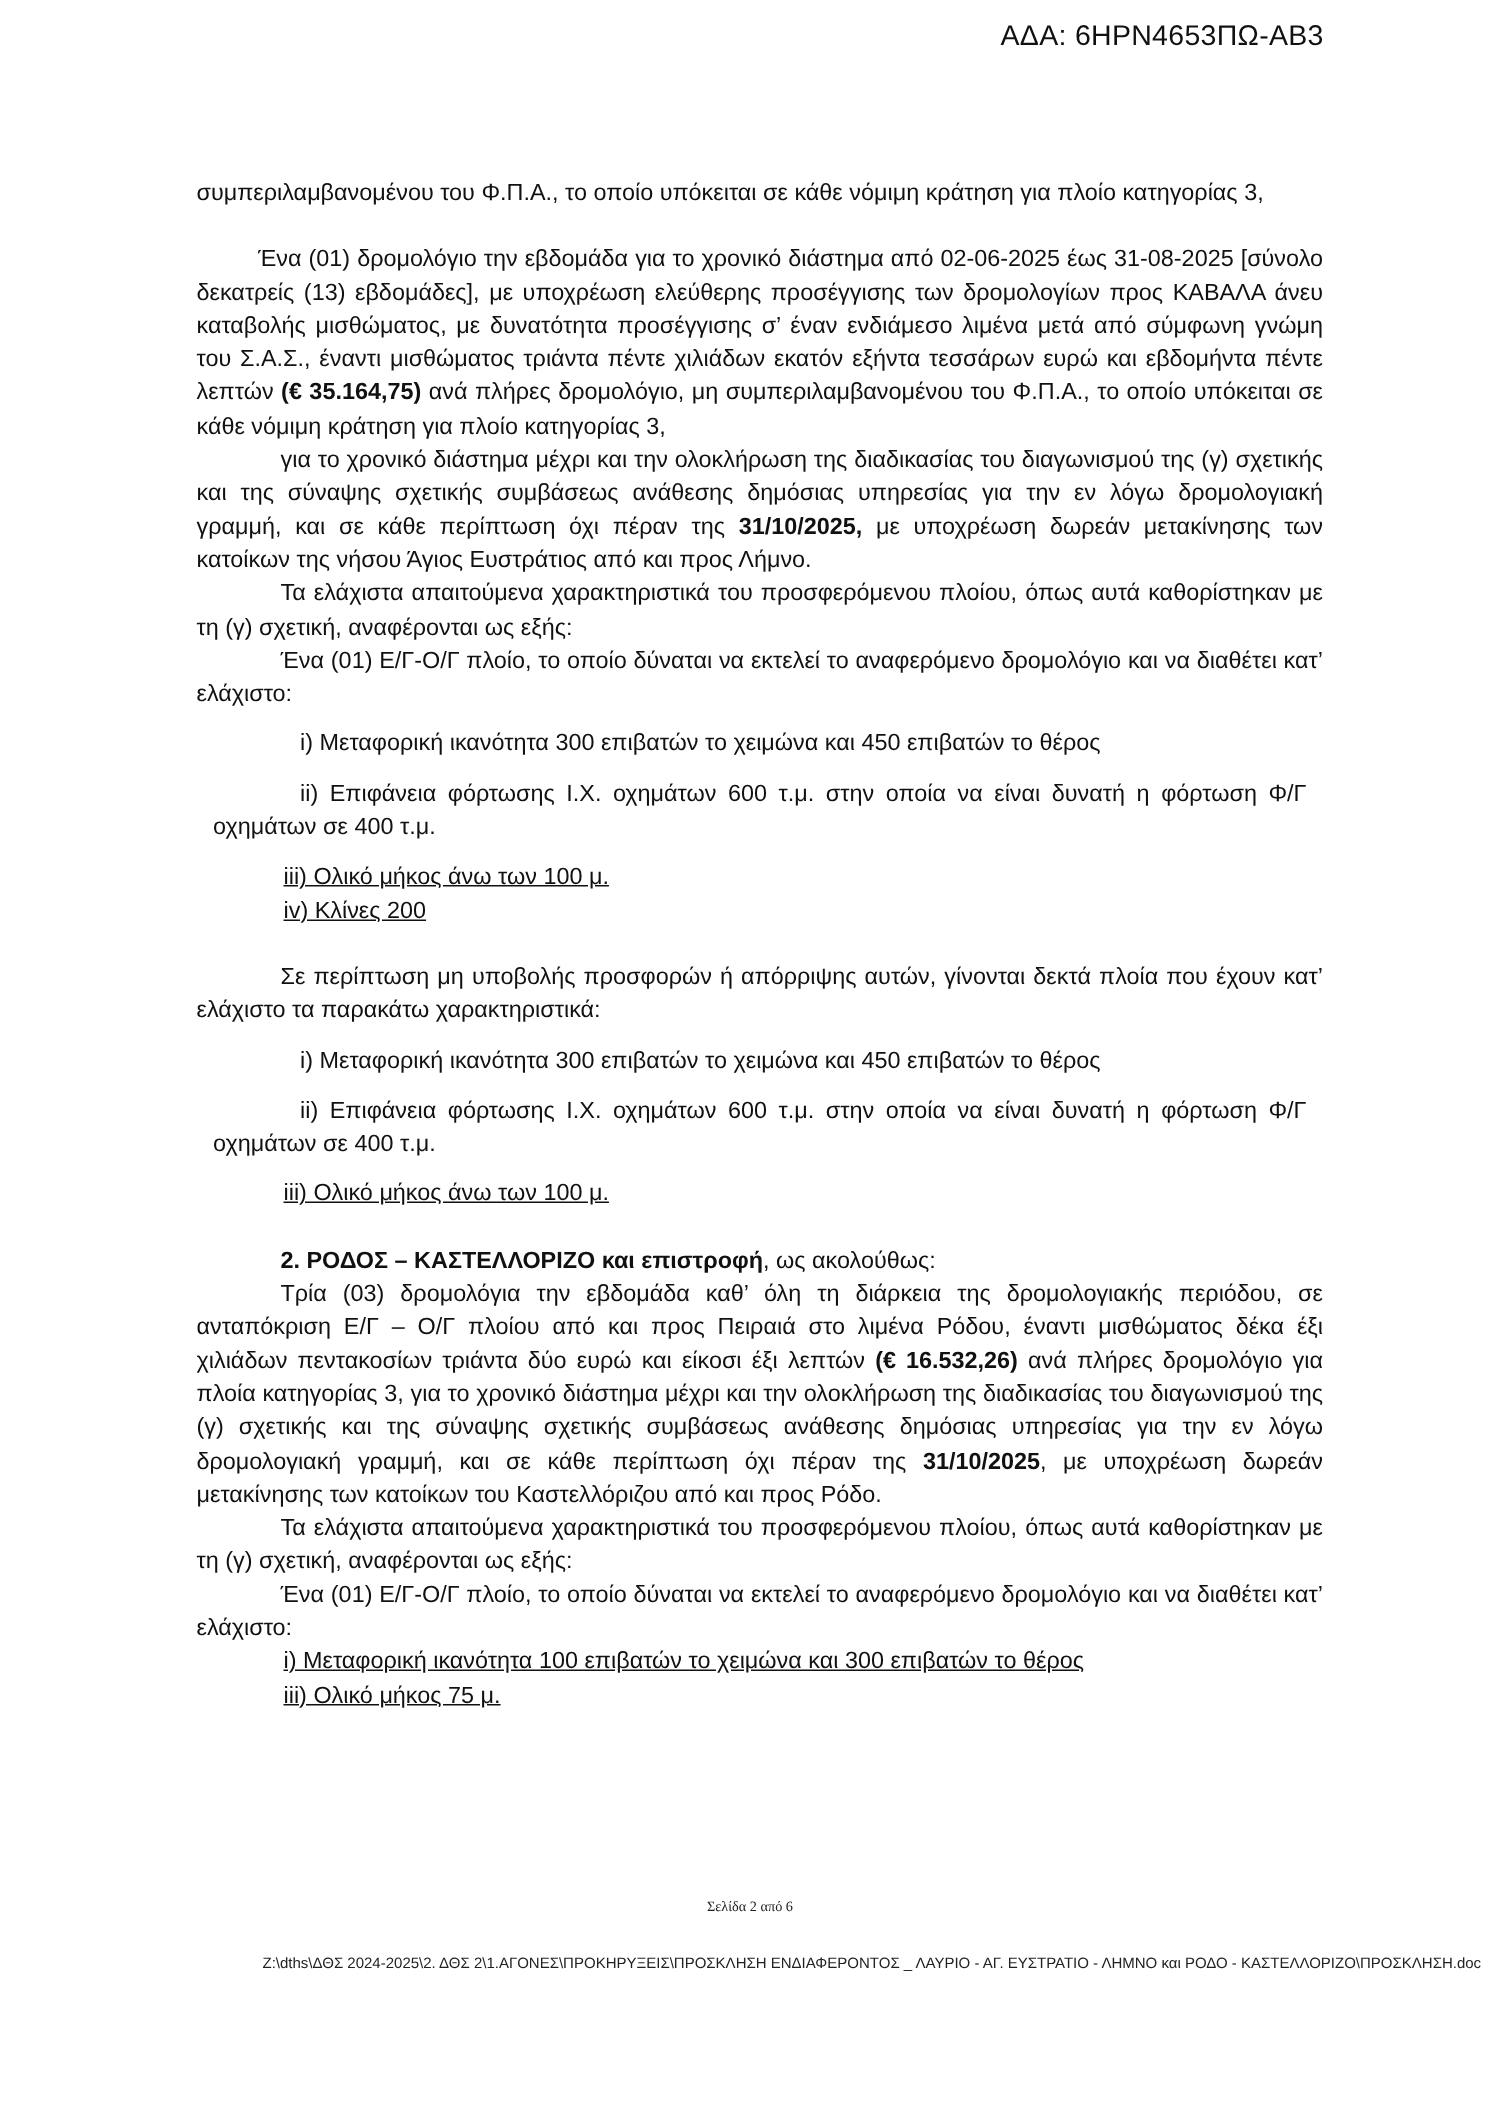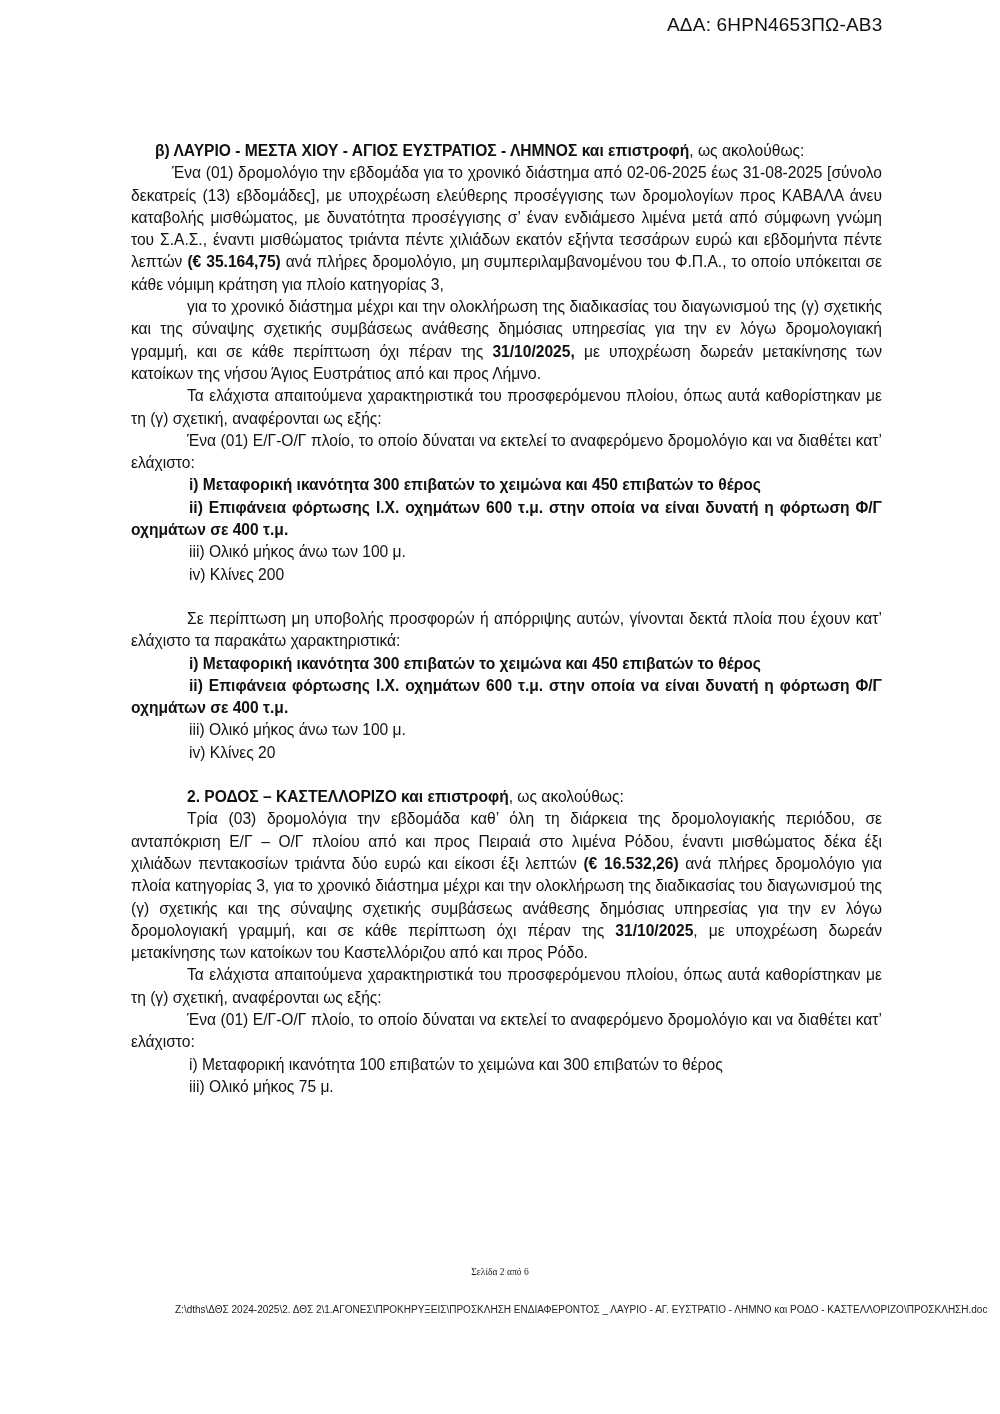--- a/index.html
+++ b/index.html
@@ -2,60 +2,57 @@
 <html><head>
 <meta charset="utf-8">
 <style>
   html, body { margin: 0; padding: 0; background: #ffffff; }
   body { width: 1000px; height: 1414px; position: relative; overflow: hidden; color: #111; }
   .ada { position: absolute; top: 14px; left: 667px; font-family: Liberation Sans, sans-serif; font-size: 19px; color: #111; letter-spacing: 0.2px; }
   .page { position: absolute; left: 131px; top: 118px; width: 751px; font-family: "Liberation Sans Narrow", "Liberation Sans", sans-serif; font-size: 15.6px; line-height: 22.3px; }
   .p { margin: 0; text-align: justify; }
   .ind { text-indent: 56px; }
   .ind2 { text-indent: 41px; }
-  .item { padding-left: 58px; margin: 0; text-align: left; }
-  .itemwrap { margin: 0; text-indent: 58px; text-align: justify; font-weight: bold; }
+  .item { padding-left: 58px; margin: 0; text-align: left; text-decoration: underline; }
+  .itemwrap { margin: 11px; text-indent: 58px; text-align: justify; }
   .gap { height: 22px; }
   .center-head { margin: 0; text-indent: 24px; }
   b { font-weight: bold; }
   .footer-path { position: absolute; top: 1304px; left: 175px; width: 700px; font-family: "Liberation Sans", sans-serif; font-size: 10px; color: #222; white-space: nowrap; }
   .footer-page { position: absolute; top: 1267px; left: 0; width: 1000px; text-align: center; font-family: "Liberation Serif", serif; font-size: 9.5px; color: #222; }
 </style>
 </head>
 <body>
 
 <div class="ada">ΑΔΑ: 6ΗΡΝ4653ΠΩ-ΑΒ3</div>
 
 <div class="page">
+  <p class="p">συμπεριλαμβανομένου του Φ.Π.Α., το οποίο υπόκειται σε κάθε νόμιμη κράτηση για πλοίο κατηγορίας 3,</p>
 
   <div class="gap"></div>
 
-  <p class="center-head">
-    <b>β) ΛΑΥΡΙΟ - ΜΕΣΤΑ ΧΙΟΥ - ΑΓΙΟΣ ΕΥΣΤΡΑΤΙΟΣ - ΛΗΜΝΟΣ και επιστροφή</b><span>, ως ακολούθως:</span>
-  </p>
   <p class="p ind2">
     <span>Ένα (01) δρομολόγιο την εβδομάδα για το χρονικό διάστημα από 02-06-2025 έως 31-08-2025 [σύνολο δεκατρείς (13) εβδομάδες], με υποχρέωση ελεύθερης προσέγγισης των δρομολογίων προς ΚΑΒΑΛΑ άνευ καταβολής μισθώματος, με δυνατότητα προσέγγισης σ’ έναν ενδιάμεσο λιμένα μετά από σύμφωνη γνώμη του Σ.Α.Σ., έναντι μισθώματος τριάντα πέντε χιλιάδων εκατόν εξήντα τεσσάρων ευρώ και εβδομήντα πέντε λεπτών </span><b>(€ 35.164,75)</b><span> ανά πλήρες δρομολόγιο, μη συμπεριλαμβανομένου του Φ.Π.Α., το οποίο υπόκειται σε κάθε νόμιμη κράτηση για πλοίο κατηγορίας 3,</span>
   </p>
   <p class="p ind">
     <span>για το χρονικό διάστημα μέχρι και την ολοκλήρωση της διαδικασίας του διαγωνισμού της (γ) σχετικής και της σύναψης σχετικής συμβάσεως ανάθεσης δημόσιας υπηρεσίας για την εν λόγω δρομολογιακή γραμμή, και σε κάθε περίπτωση όχι πέραν της </span><b>31/10/2025,</b><span> με υποχρέωση δωρεάν μετακίνησης των κατοίκων της νήσου Άγιος Ευστράτιος από και προς Λήμνο.</span>
   </p>
   <p class="p ind">Τα ελάχιστα απαιτούμενα χαρακτηριστικά του προσφερόμενου πλοίου, όπως αυτά καθορίστηκαν με τη (γ) σχετική, αναφέρονται ως εξής:</p>
   <p class="p ind">Ένα (01) Ε/Γ-Ο/Γ πλοίο, το οποίο δύναται να εκτελεί το αναφερόμενο δρομολόγιο και να διαθέτει κατ’ ελάχιστο:</p>
   <p class="itemwrap">i) Μεταφορική ικανότητα 300 επιβατών το χειμώνα και 450 επιβατών το θέρος</p>
   <p class="itemwrap">ii) Επιφάνεια φόρτωσης Ι.Χ. οχημάτων 600 τ.μ. στην οποία να είναι δυνατή η φόρτωση Φ/Γ οχημάτων σε 400 τ.μ.</p>
   <p class="item">iii) Ολικό μήκος άνω των 100 μ.</p>
   <p class="item">iv) Κλίνες 200</p>
 
   <div class="gap"></div>
 
   <p class="p ind">Σε περίπτωση μη υποβολής προσφορών ή απόρριψης αυτών, γίνονται δεκτά πλοία που έχουν κατ’ ελάχιστο  τα παρακάτω χαρακτηριστικά:</p>
   <p class="itemwrap">i) Μεταφορική ικανότητα 300 επιβατών το χειμώνα και 450 επιβατών το θέρος</p>
   <p class="itemwrap">ii) Επιφάνεια φόρτωσης Ι.Χ. οχημάτων 600 τ.μ. στην οποία να είναι δυνατή η φόρτωση Φ/Γ οχημάτων σε 400 τ.μ.</p>
   <p class="item">iii) Ολικό μήκος άνω των 100 μ.</p>
-  <p class="item">iv) Κλίνες 20</p>
 
   <div class="gap"></div>
 
   <p class="p ind">
     <b>2. ΡΟΔΟΣ – ΚΑΣΤΕΛΛΟΡΙΖΟ και επιστροφή</b><span>, ως ακολούθως:</span>
   </p>
   <p class="p ind">
     <span>Τρία (03) δρομολόγια την εβδομάδα καθ’ όλη τη διάρκεια της δρομολογιακής περιόδου, σε ανταπόκριση Ε/Γ – Ο/Γ πλοίου από και προς Πειραιά στο λιμένα Ρόδου, έναντι μισθώματος δέκα έξι χιλιάδων πεντακοσίων τριάντα δύο ευρώ και είκοσι έξι λεπτών </span><b>(€ 16.532,26)</b><span> ανά πλήρες δρομολόγιο για πλοία κατηγορίας 3, για το χρονικό διάστημα μέχρι και την ολοκλήρωση της διαδικασίας του διαγωνισμού της (γ) σχετικής και της σύναψης σχετικής συμβάσεως ανάθεσης δημόσιας υπηρεσίας για την εν λόγω δρομολογιακή γραμμή, και σε κάθε περίπτωση όχι πέραν της </span><b>31/10/2025</b><span>, με υποχρέωση δωρεάν μετακίνησης των κατοίκων του Καστελλόριζου από και προς Ρόδο.</span>
   </p>
   <p class="p ind">Τα ελάχιστα απαιτούμενα χαρακτηριστικά του προσφερόμενου πλοίου, όπως αυτά καθορίστηκαν με τη (γ) σχετική, αναφέρονται ως εξής:</p>

